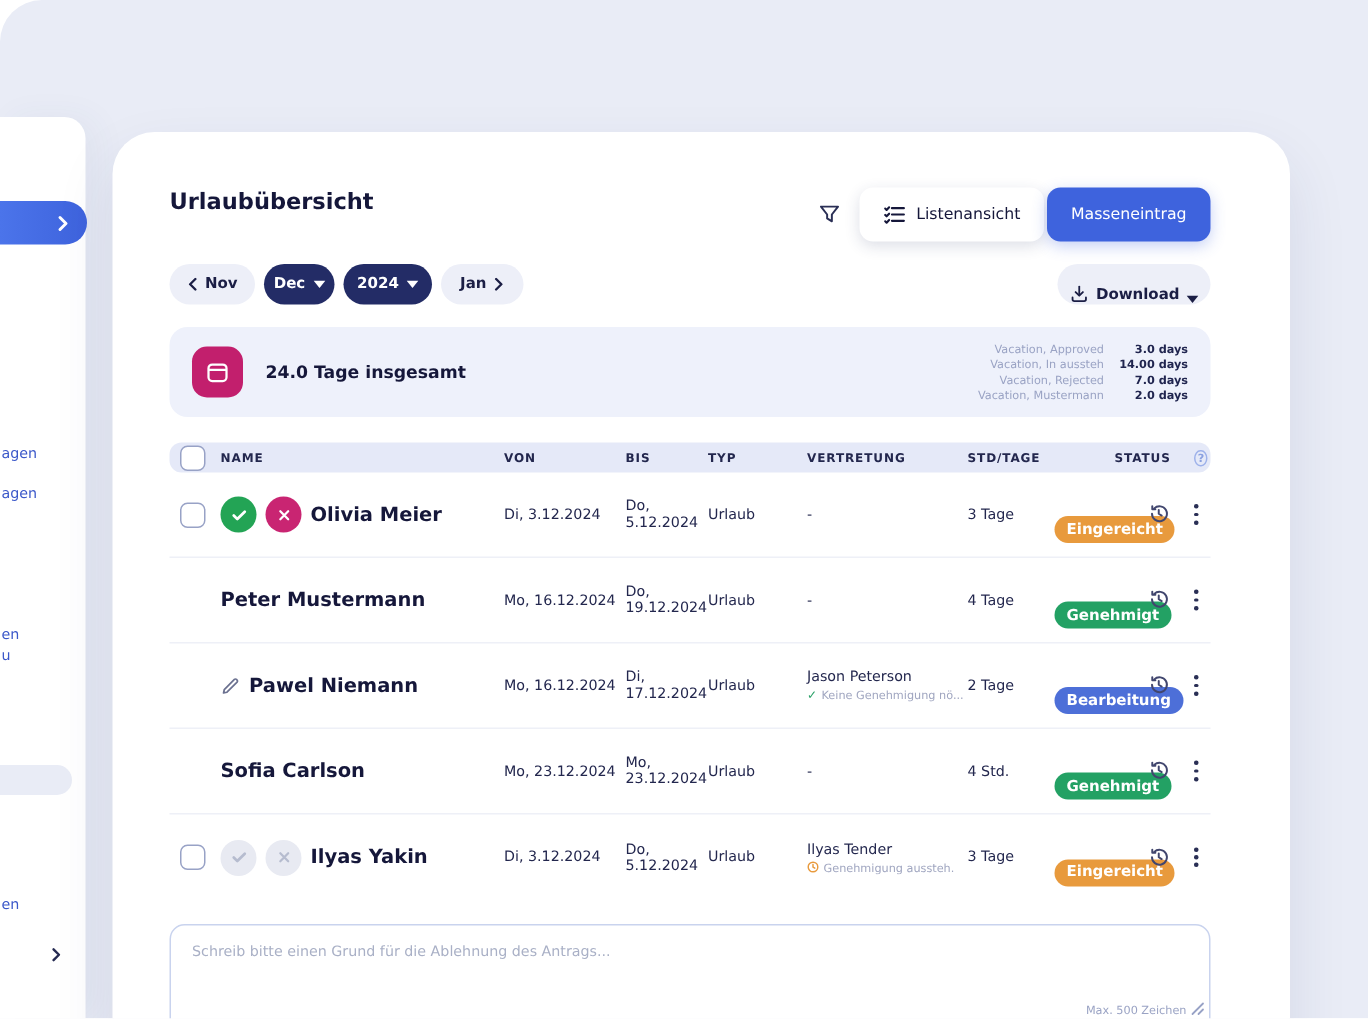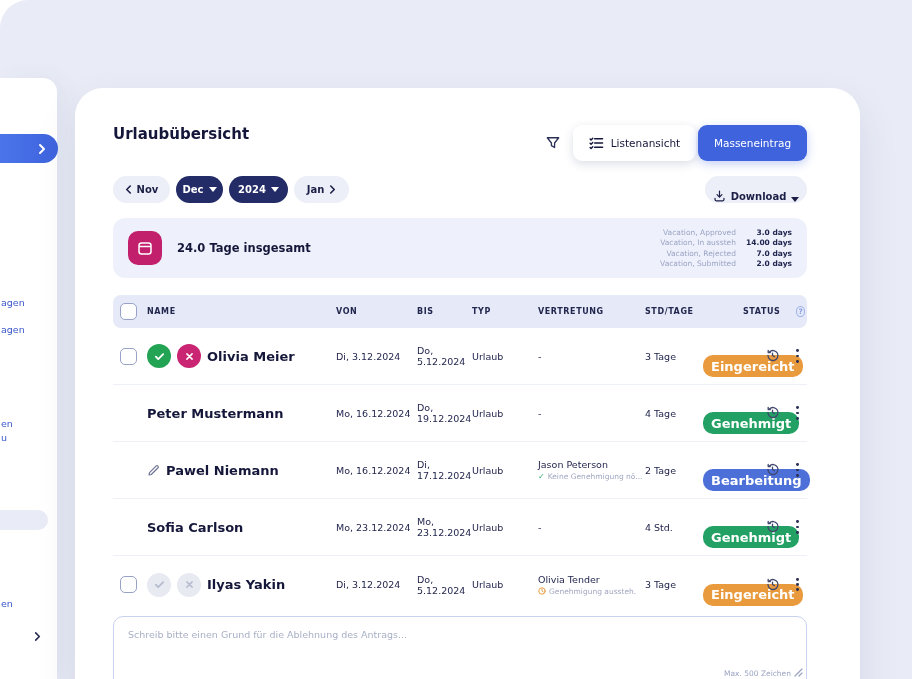--- a/index.html
+++ b/index.html
@@ -34,40 +34,40 @@
 
   .banner{position:absolute;left:38px;top:130px;width:694px;height:60px;background:var(--banner-bg,#EEF1FB);border-radius:12px;display:flex;align-items:center;box-sizing:border-box;padding:0 15px;}
   .cal-badge{width:34px;height:34px;border-radius:10px;background:var(--magenta,#C21F6D);display:flex;align-items:center;justify-content:center;flex:none;}
   .banner-total{margin-left:15px;font-size:11.5px;font-weight:bold;color:#15173a;}
   .stats{margin-left:auto;display:grid;grid-template-columns:auto 48px;column-gap:8px;row-gap:1.5px;align-items:center;}
   .stat-label{font-size:7.5px;color:#9aa3c4;text-align:right;}
   .stat-value{font-size:7.5px;color:#20254F;font-weight:bold;text-align:right;}
 
   
   .table{position:absolute;left:38px;top:207px;width:694px;}
-  .thead{height:33px;background:var(--header-bg,#E5E9F8);border-radius:8px;display:flex;align-items:center;font-size:8px;font-weight:bold;letter-spacing:.6px;color:#23274e;}
+  .thead{height:20px;background:var(--header-bg,#E5E9F8);border-radius:8px;display:flex;align-items:center;font-size:8px;font-weight:bold;letter-spacing:.6px;color:#23274e;}
   .trow{height:57px;display:flex;align-items:center;border-bottom:1px solid #eef0f7;font-size:9.5px;color:#23274e;box-sizing:border-box;}
   .trow:last-child{border-bottom:none;}
   .c-check{width:30px;display:flex;align-items:center;padding-left:7px;box-sizing:border-box;flex:none;}
   .c-name{width:193px;display:flex;align-items:center;gap:6px;padding-left:4px;box-sizing:border-box;flex:none;}
   .c-von{width:81px;flex:none;}
   .c-bis{width:55px;flex:none;}
   .c-typ{width:66px;flex:none;}
   .c-vert{width:107px;flex:none;}
   .c-std{width:58px;flex:none;}
   .c-status{width:62px;flex:none;display:flex;align-items:center;}
   .thead .c-status{display:flex;align-items:center;gap:16px;margin-left:40px;}
   .c-act{flex:1;display:flex;align-items:center;justify-content:flex-end;gap:13px;padding-right:5px;}
   .checkbox{width:17px;height:17px;border:1.6px solid #98a2c6;border-radius:5px;background:#fff;cursor:pointer;box-sizing:border-box;display:inline-block;}
   .circle{width:24px;height:24px;border-radius:50%;display:flex;align-items:center;justify-content:center;border:none;cursor:pointer;flex:none;padding:0;}
   .circle-approve{background:var(--approve-green,#23A455);}
   .circle-reject{background:var(--reject-magenta,#C92572);}
   .circle-muted{background:#e8eaf2;}
   .rname{font-weight:bold;font-size:13px;color:#15173a;}
-  .badge{padding:3.5px 8px;border-radius:10px;font-size:13px;font-weight:bold;color:#fff;white-space:nowrap;margin-top:20px;}
+  .badge{padding:3.5px 8px;border-radius:10px;font-size:10px;font-weight:bold;color:#fff;white-space:nowrap;margin-top:20px;}
   .badge-submitted{background:var(--badge-submitted,#E89A3D);}
   .badge-approved{background:var(--badge-approved,#23A164);}
   .badge-inprocess{background:var(--badge-inprocess,#4D6FD8);}
   .vwrap{display:flex;flex-direction:column;}
   .vname{font-size:9.5px;color:#23274e;}
   .vsub{font-size:7.5px;color:#a0a6c0;display:flex;align-items:center;gap:3px;margin-top:2px;white-space:nowrap;overflow:hidden;max-width:104px;}
   .vsub .chk{color:#2fa36b;font-size:8px;}
   .kebab{display:flex;flex-direction:column;gap:2.5px;background:none;border:none;cursor:pointer;padding:3px;}
   .kebab i{width:2.8px;height:2.8px;border-radius:50%;background:#2a2f55;display:block;}
   .qmark{width:11px;height:11px;border-radius:50%;border:1.2px solid #9db1ea;color:#8aa0e0;font-size:7.5px;font-weight:bold;display:flex;align-items:center;justify-content:center;box-sizing:border-box;cursor:pointer;letter-spacing:0;}
@@ -178,21 +178,21 @@
           </svg>
       </div>
       <div class="banner-total">24.0 Tage insgesamt</div>
       <div class="stats">
         <span class="stat-label">Vacation, Approved</span>
         <span class="stat-value">3.0 days</span>
         <span class="stat-label">Vacation, In aussteh</span>
         <span class="stat-value">14.00 days</span>
         <span class="stat-label">Vacation, Rejected</span>
         <span class="stat-value">7.0 days</span>
-        <span class="stat-label">Vacation, Submitted</span>
+        <span class="stat-label">Vacation, Mustermann</span>
         <span class="stat-value">2.0 days</span>
       </div>
     </div>
 
     <div class="table">
       <div class="thead">
         <div class="c-check">
             <span class="checkbox"></span>
           </div>
         <div class="c-name">NAME</div>
@@ -364,21 +364,21 @@
                 <path d="M2.5 2.5l7 7M9.5 2.5l-7 7"></path>
               </svg>
           </button>
           <span class="rname">Ilyas Yakin</span>
         </div>
         <div class="c-von">Di, 3.12.2024</div>
         <div class="c-bis">Do, 5.12.2024</div>
         <div class="c-typ">Urlaub</div>
         <div class="c-vert">
           <div class="vwrap">
-            <div class="vname">Olivia Tender</div>
+            <div class="vname">Ilyas Tender</div>
             <div class="vsub">
               <svg width="8" height="8" viewBox="0 0 10 10" fill="none" stroke="#E89A3D" stroke-width="1.2" stroke-linecap="round">
                   <circle cx="5" cy="5" r="4"></circle>
                   <path d="M5 2.8V5l1.5 1"></path>
                 </svg>
               <span>Genehmigung aussteh.</span>
             </div>
           </div>
         </div>
         <div class="c-std">3 Tage</div>

